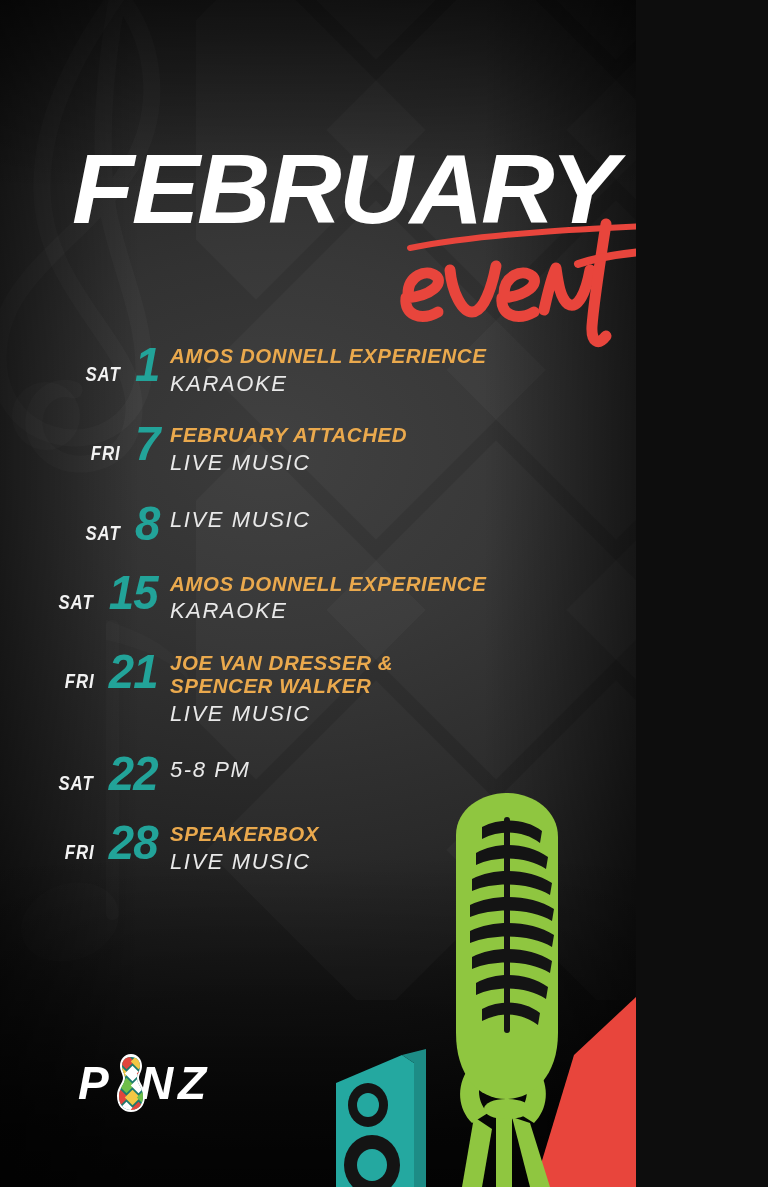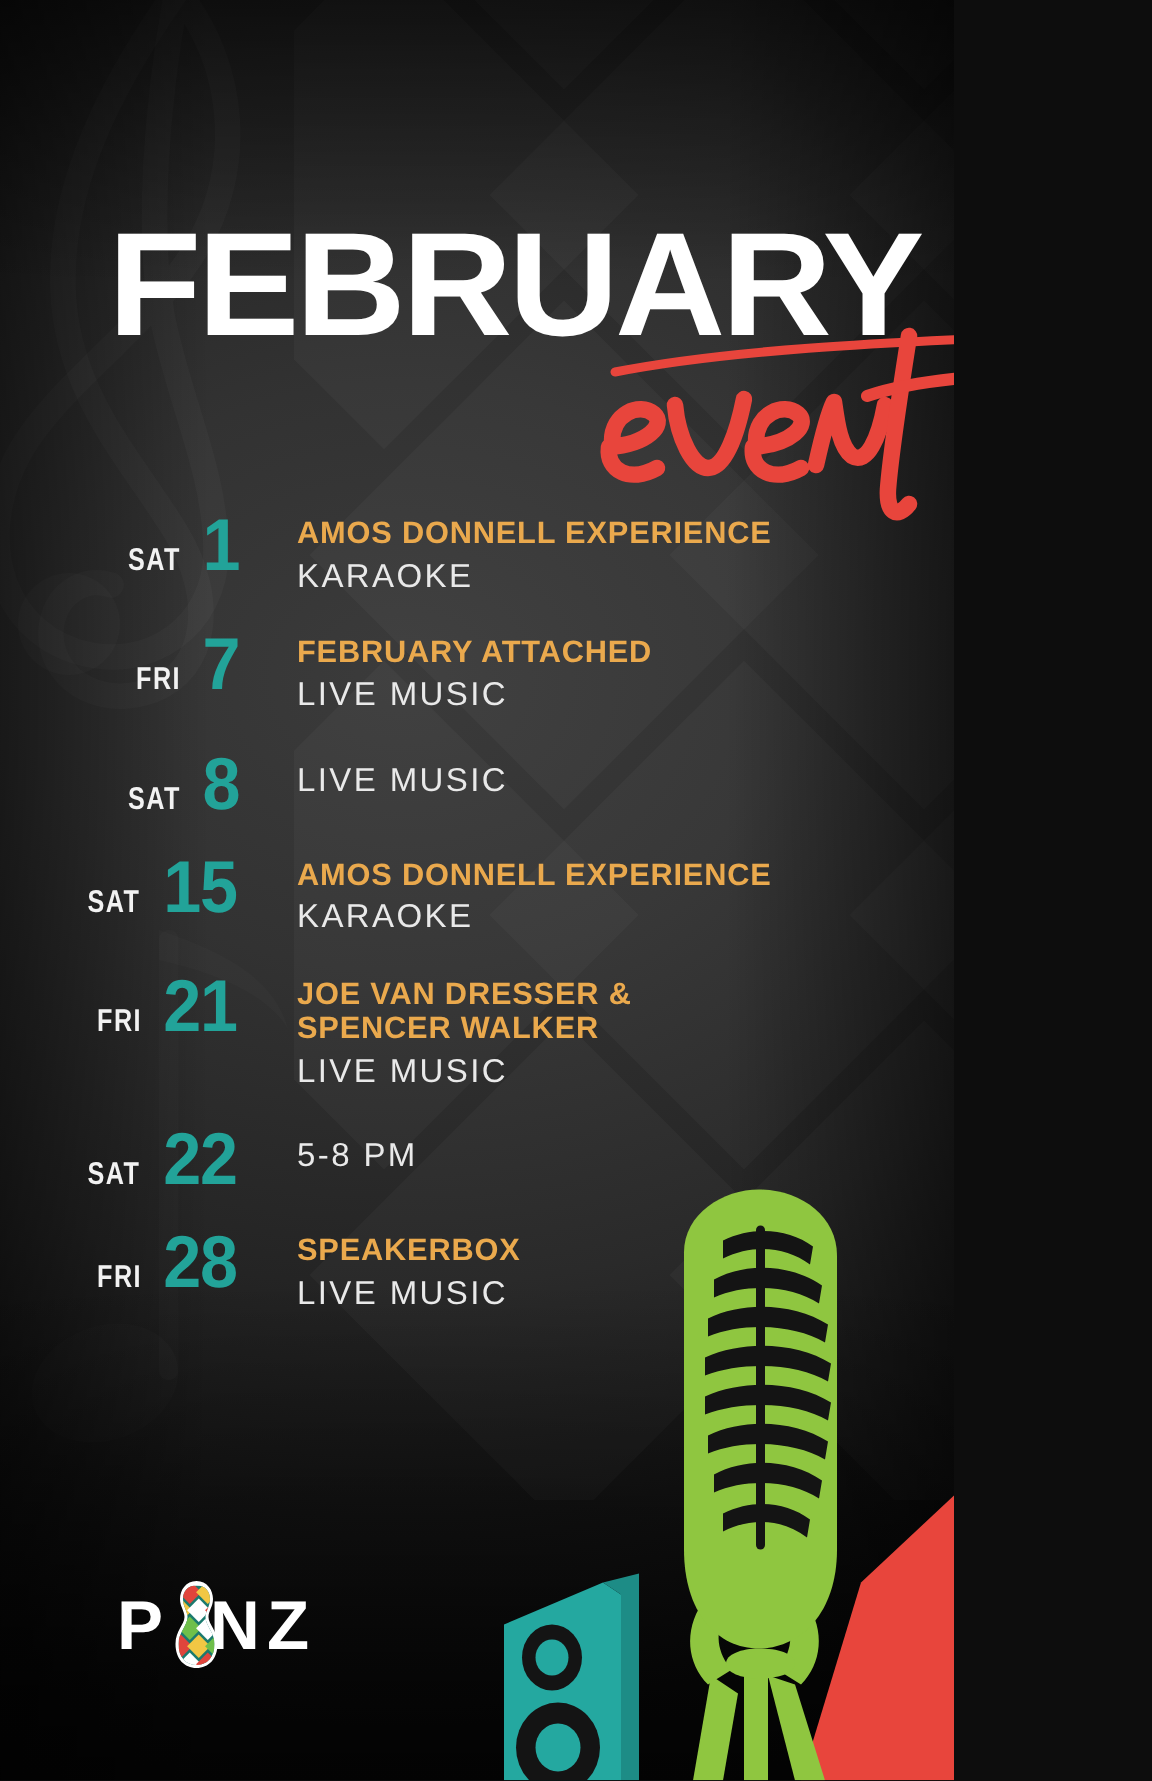--- a/index.html
+++ b/index.html
@@ -11,20 +11,21 @@
     overflow:hidden;
   }
 
   #poster {
     position:relative;
     width:636px; height:1187px;
     overflow:hidden;
     background:
       radial-gradient(ellipse 900px 700px at 42% 38%, #3b3b3b 0%, #323232 28%, #242424 58%, #151515 80%, #0b0b0b 100%),
       #111;
+    font-style: italic;
   }
 
   
   .bg-layer { position:absolute; inset:0; pointer-events:none; }
 
   .clef { position:absolute; left:-78px; top:-36px; width:330px; height:560px; opacity:.5; }
   .clef svg { width:100%; height:100%; display:block; }
 
   .note-low { position:absolute; left:-22px; top:600px; width:250px; height:420px; opacity:.42; }
   .note-low svg { width:100%; height:100%; display:block; }
@@ -96,21 +97,21 @@
     font-size:49px;
     font-weight:bold;
     color:#22a399;
     line-height:.86;
     letter-spacing:-1px;
     transform:scaleX(.93);
     transform-origin:right baseline;
     white-space:nowrap;
   }
 
-  .info { padding-top:2px;margin-left:28px; }
+  .info { padding-top:2px; }
 
   .title {
     font-family:"Liberation Sans", sans-serif;
     font-size:20.5px;
     font-weight:bold;
     color:#eaa94d;
     letter-spacing:.55px;
     line-height:1.12;
     white-space:pre-line;
   }

